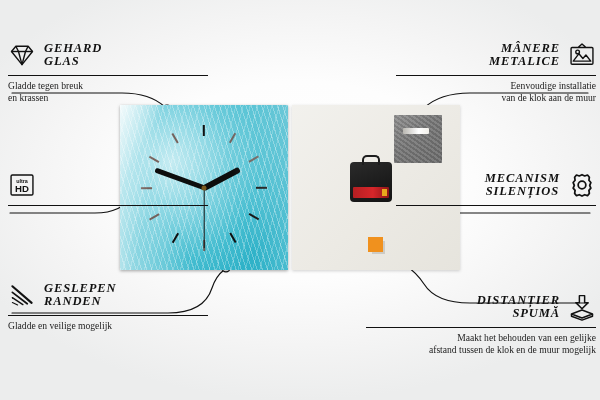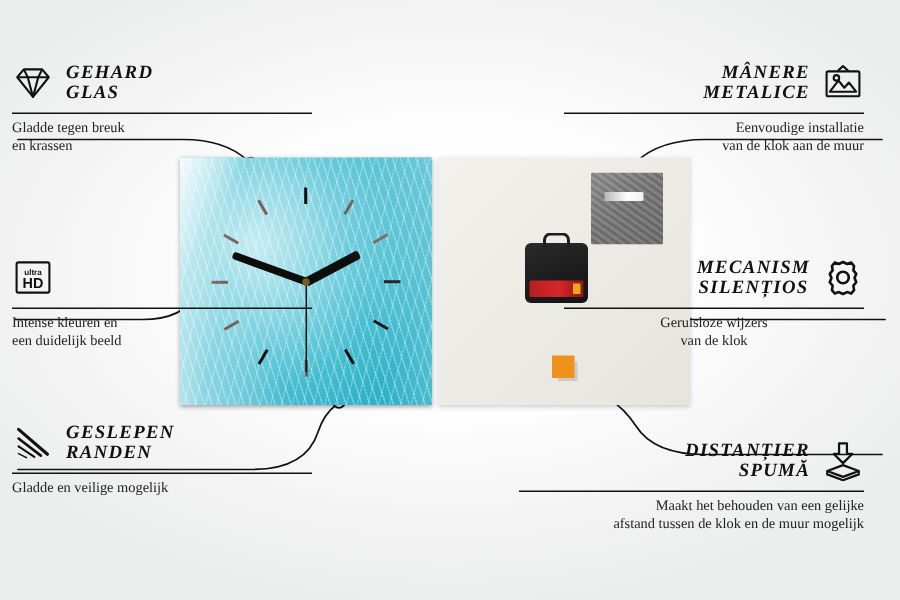--- a/index.html
+++ b/index.html
@@ -12,21 +12,21 @@
     color:#1a1a1a;
   }
   #infographic { position:absolute; inset:0; }
 
   
   .connectors { position:absolute; inset:0; width:600px; height:400px; pointer-events:none; }
 
   
   .feature { position:absolute; width:200px; }
   .feature.left  { left:8px;  text-align:left; }
-  .feature.right { right:24px; text-align:right; }
+  .feature.right { right:4px; text-align:right; }
 
   .f-head {
     display:flex; align-items:center; gap:8px;
     min-height:34px;
   }
   .feature.left  .f-head { justify-content:flex-start; }
   .feature.right .f-head { justify-content:flex-end; flex-direction:row; }
 
   .f-title {
     font-family:"Liberation Serif", serif;
@@ -238,22 +238,20 @@
 
   <div class="feature left" style="top:168px;">
     <div class="f-head">
       <svg class="f-icon" viewBox="0 0 32 32">
         <rect x="3.5" y="4.5" width="25" height="23" fill="none" stroke="#111" stroke-width="1.6" rx="1.5"></rect>
         <text x="16" y="14" font-family="Liberation Sans, sans-serif" font-size="6.2" font-weight="bold" text-anchor="middle" fill="#111">ultra</text>
         <text x="16" y="24" font-family="Liberation Sans, sans-serif" font-size="11" font-weight="bold" text-anchor="middle" fill="#111">HD</text>
       </svg>
     </div>
     <div class="f-rule"></div>
-    <div class="f-sub">Intense kleuren en
-een duidelijk beeld</div>
   </div>
 
   <div class="feature left" style="top:278px;">
     <div class="f-head">
       <svg class="f-icon" viewBox="0 0 32 32">
         <g stroke="#111" stroke-linecap="round">
           <path d="M5 6 L27 25" stroke-width="2.4"></path>
           <path d="M5 13 L22 26" stroke-width="2"></path>
           <path d="M5 19 L17 27" stroke-width="1.6"></path>
           <path d="M5 24.5 L11 27.5" stroke-width="1.2"></path>
@@ -289,22 +287,20 @@
       <div class="f-title">MECANISM
 SILENȚIOS</div>
       <svg class="f-icon" viewBox="0 0 32 32">
         <g fill="none" stroke="#111" stroke-width="2" stroke-linejoin="round">
           <path d="M16 4.2 l3.1 1.5 3.2 -1.1 2.1 2.6 -0.5 3.4 2.2 2.6 -1.3 3.2 1.3 3.2 -2.2 2.6 0.5 3.4 -2.1 2.6 -3.2 -1.1 -3.1 1.5 -3.1 -1.5 -3.2 1.1 -2.1 -2.6 0.5 -3.4 -2.2 -2.6 1.3 -3.2 -1.3 -3.2 2.2 -2.6 -0.5 -3.4 2.1 -2.6 3.2 1.1 Z"></path>
           <circle cx="16" cy="16" r="4.4"></circle>
         </g>
       </svg>
     </div>
     <div class="f-rule"></div>
-    <div class="f-sub">Geruisloze wijzers
-van de klok</div>
   </div>
 
   <div class="feature right" style="top:278px; width:230px;margin-top:12px;">
     <div class="f-head">
       <div class="f-title">DISTANȚIER
 SPUMĂ</div>
       <svg class="f-icon" viewBox="0 0 32 32">
         <g fill="none" stroke="#111" stroke-width="1.7" stroke-linejoin="round">
           <path d="M13 3 h6 v8 h4 l-7 7 -7 -7 h4 Z"></path>
           <path d="M16 19.5 L4 24 L16 28.5 L28 24 Z"></path>

